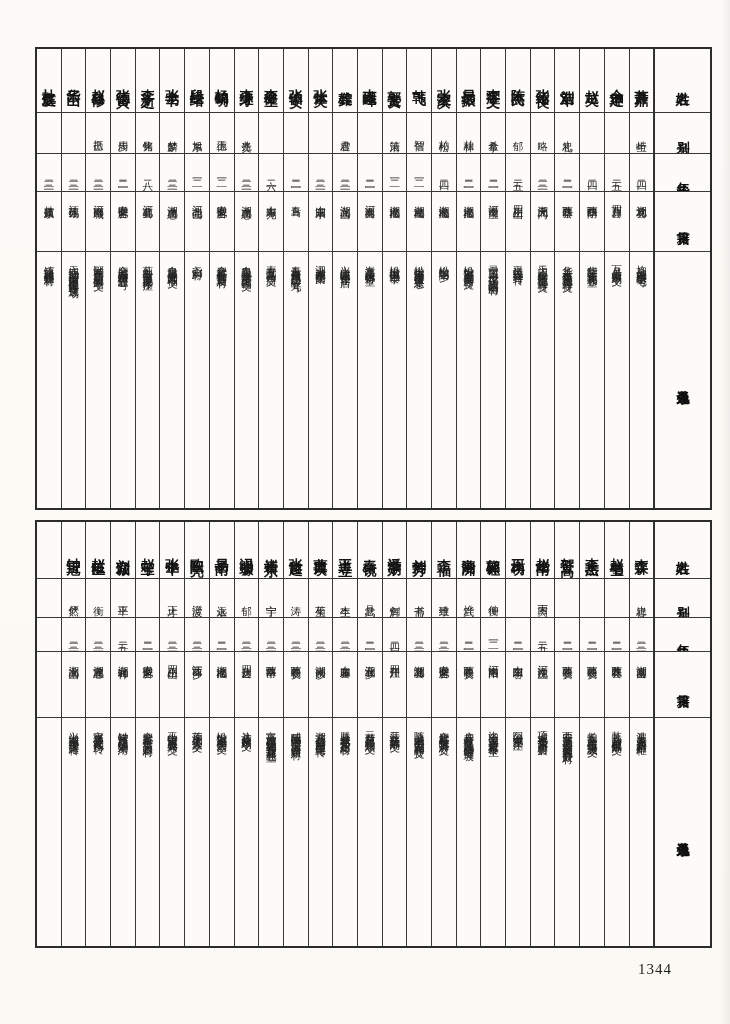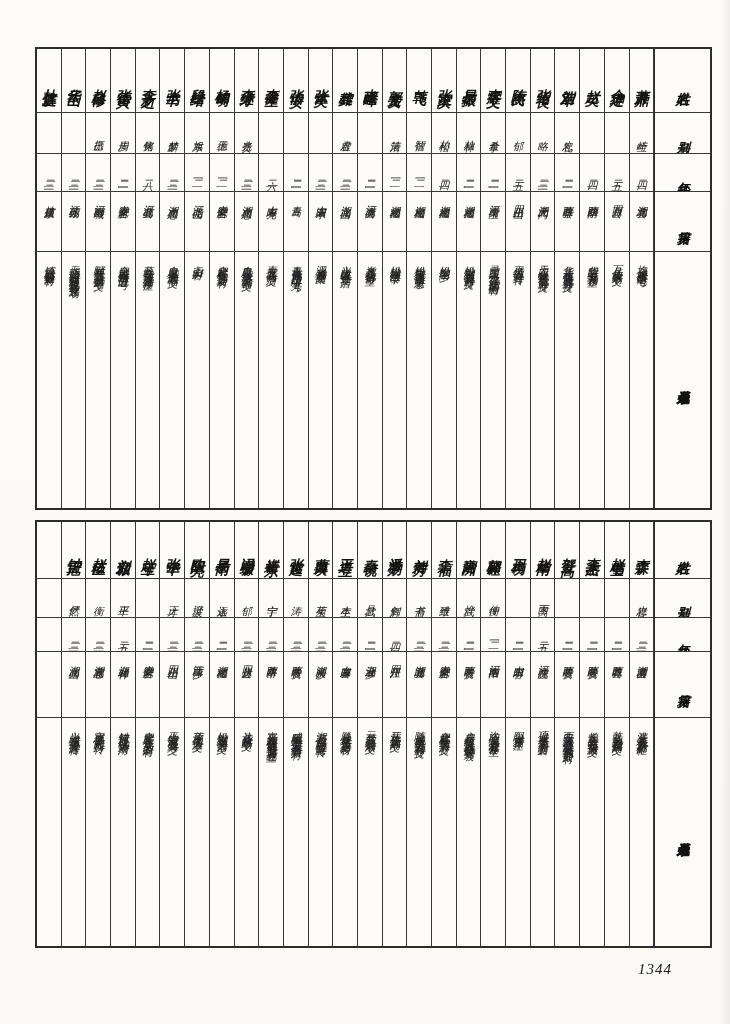--- a/index.html
+++ b/index.html
@@ -3,21 +3,21 @@
 <meta charset="utf-8">
 <style>
   html,body{margin:0;padding:0;}
   body{
     width:730px;height:1024px;position:relative;
     background:#fbfaf6;
     font-family:"Liberation Serif","DejaVu Serif",serif;
     color:#1c1c1c;
     overflow:hidden;
   }
-  .page{position:absolute;inset:0;background:linear-gradient(180deg,#fcfbf7 0%,#faf9f4 100%);font-style:italic;}
+  .page{position:absolute;inset:0;background:linear-gradient(180deg,#fcfbf7 0%,#faf9f4 100%);}
   .scan-shade{position:absolute;right:0;top:0;width:10px;height:100%;
     background:linear-gradient(90deg,rgba(0,0,0,0) 0%,rgba(0,0,0,0.05) 100%);}
 
   .roster{
     position:absolute;left:35px;width:677px;
     display:flex;flex-direction:row;
     border:2px solid #2c2c2c;
     background:#fcfbf7;
     box-sizing:border-box;
   }

